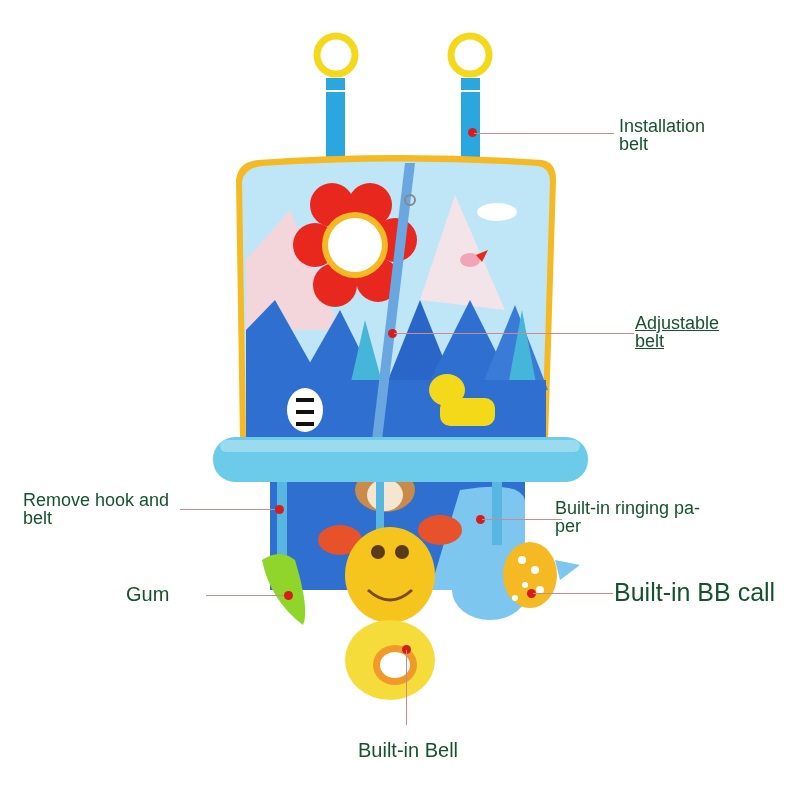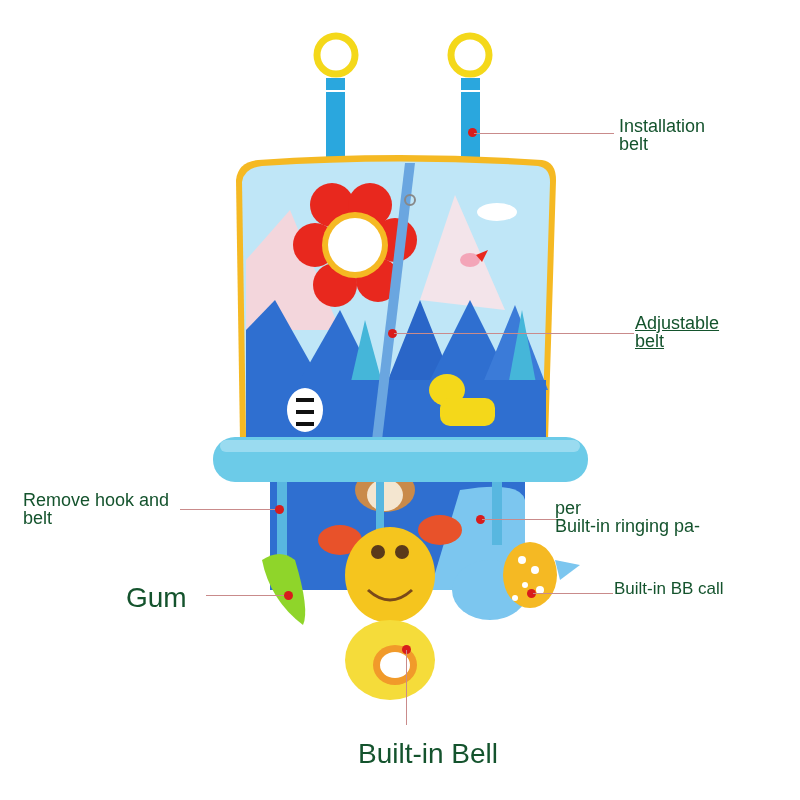--- a/index.html
+++ b/index.html
@@ -1,20 +1,20 @@
 <!DOCTYPE html>
 <html><head>
 <meta charset="utf-8">
 <style>
   html, body { margin:0; padding:0; background:#ffffff; }
   body { width:800px; height:800px; position:relative; overflow:hidden; font-family:"Liberation Sans", sans-serif; color:#333; }
   .abs { position:absolute; }
   .label { position:absolute; color:#14532d; line-height:1.0; }
   .label.small { font-size:18px; }
-  .label.big { font-size:28px; }
+  .label.big { font-size:20px; }
   .leader { position:absolute; height:1px; background:#c98b8b; }
   .vleader { position:absolute; width:1px; background:#c98b8b; }
   .dot { position:absolute; width:9px; height:9px; border-radius:50%; background:#d81c1c; }
   svg { position:absolute; left:0; top:0; }
 </style>
 </head>
 <body>
 
 <div class="abs" style="left:0;top:0;width:800px;height:800px;">
 <svg width="800" height="800" viewBox="0 0 800 800">
@@ -157,21 +157,21 @@
   <div>Adjustable</div>
   <div>belt</div>
 </div>
 
 <div class="label small" style="left:23px;top:491px;">
   <div>Remove hook and</div>
   <div>belt</div>
 </div>
 
 <div class="label small" style="left:555px;top:499px;">
+  <div>Built-in ringing pa-</div>
   <div>per</div>
-  <div>Built-in ringing pa-</div>
 </div>
 
 <div class="label big" style="left:126px;top:584px;">Gum</div>
 
-<div class="label" style="left:614px;top:580px;font-size:17px;">Built-in BB call</div>
+<div class="label" style="left:614px;top:580px;font-size:25px;">Built-in BB call</div>
 
 <div class="label big" style="left:329px;top:740px;margin-left:29px;">Built-in Bell</div>
 
 </body></html>

